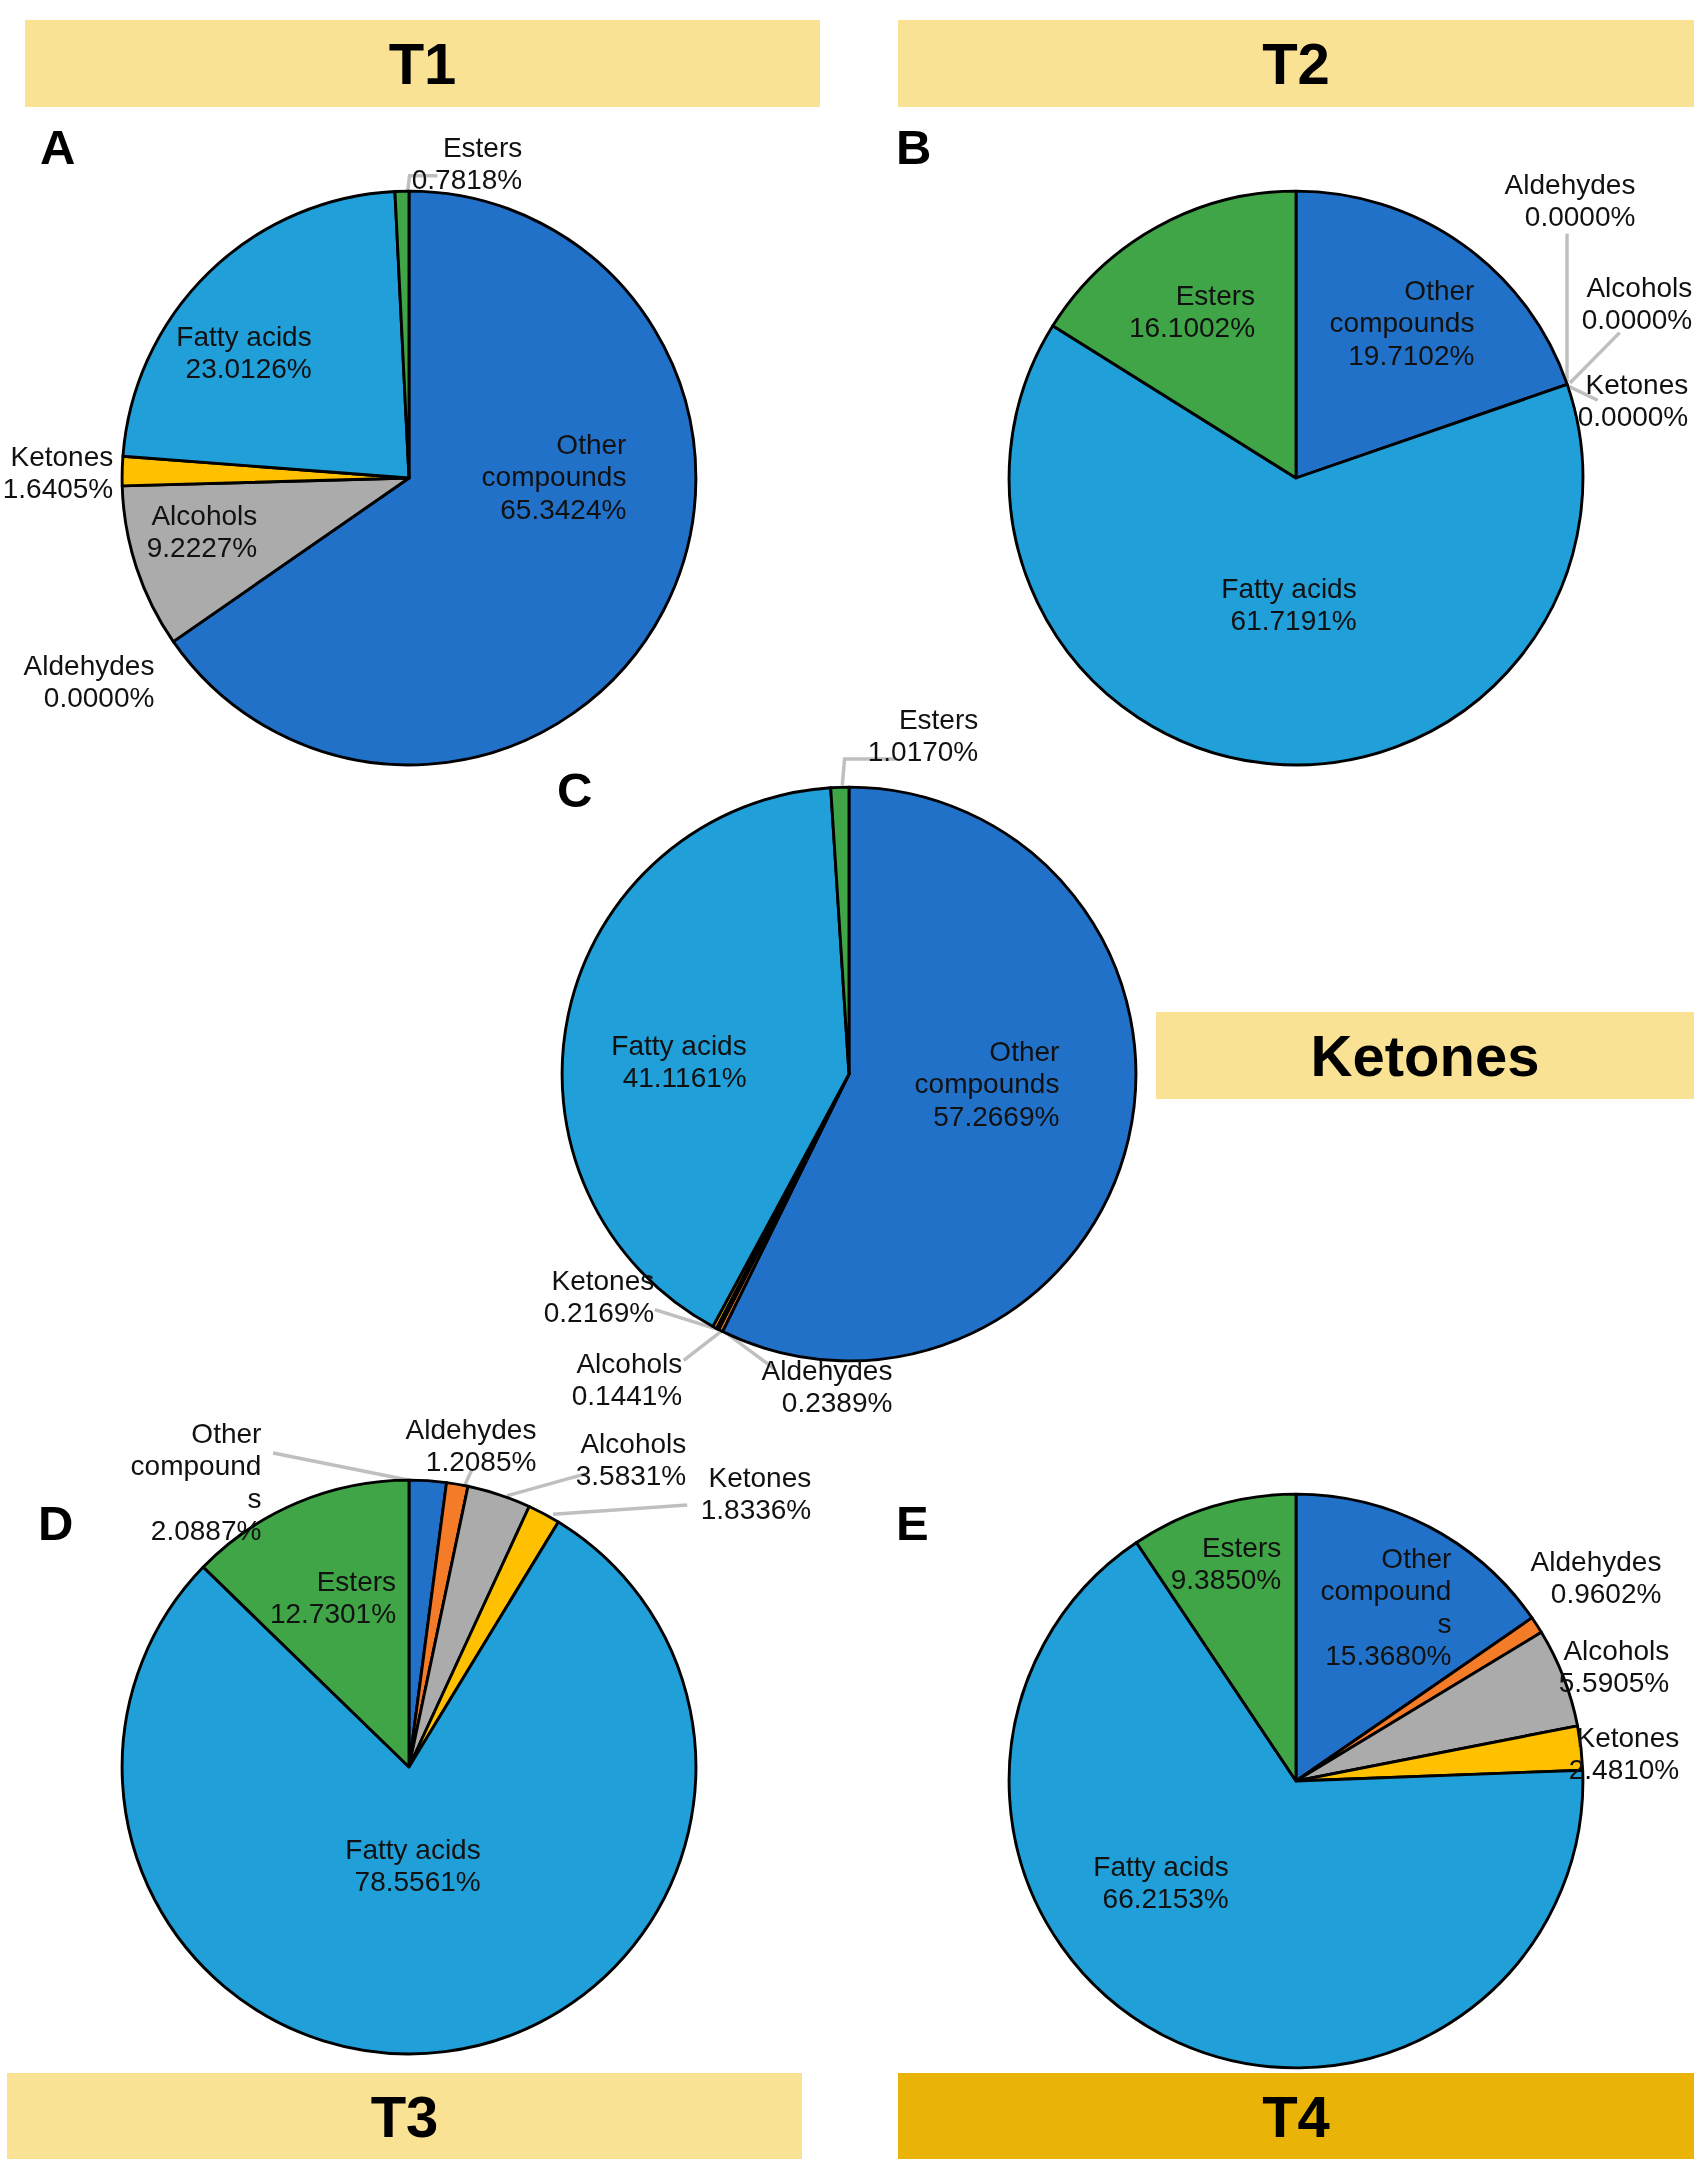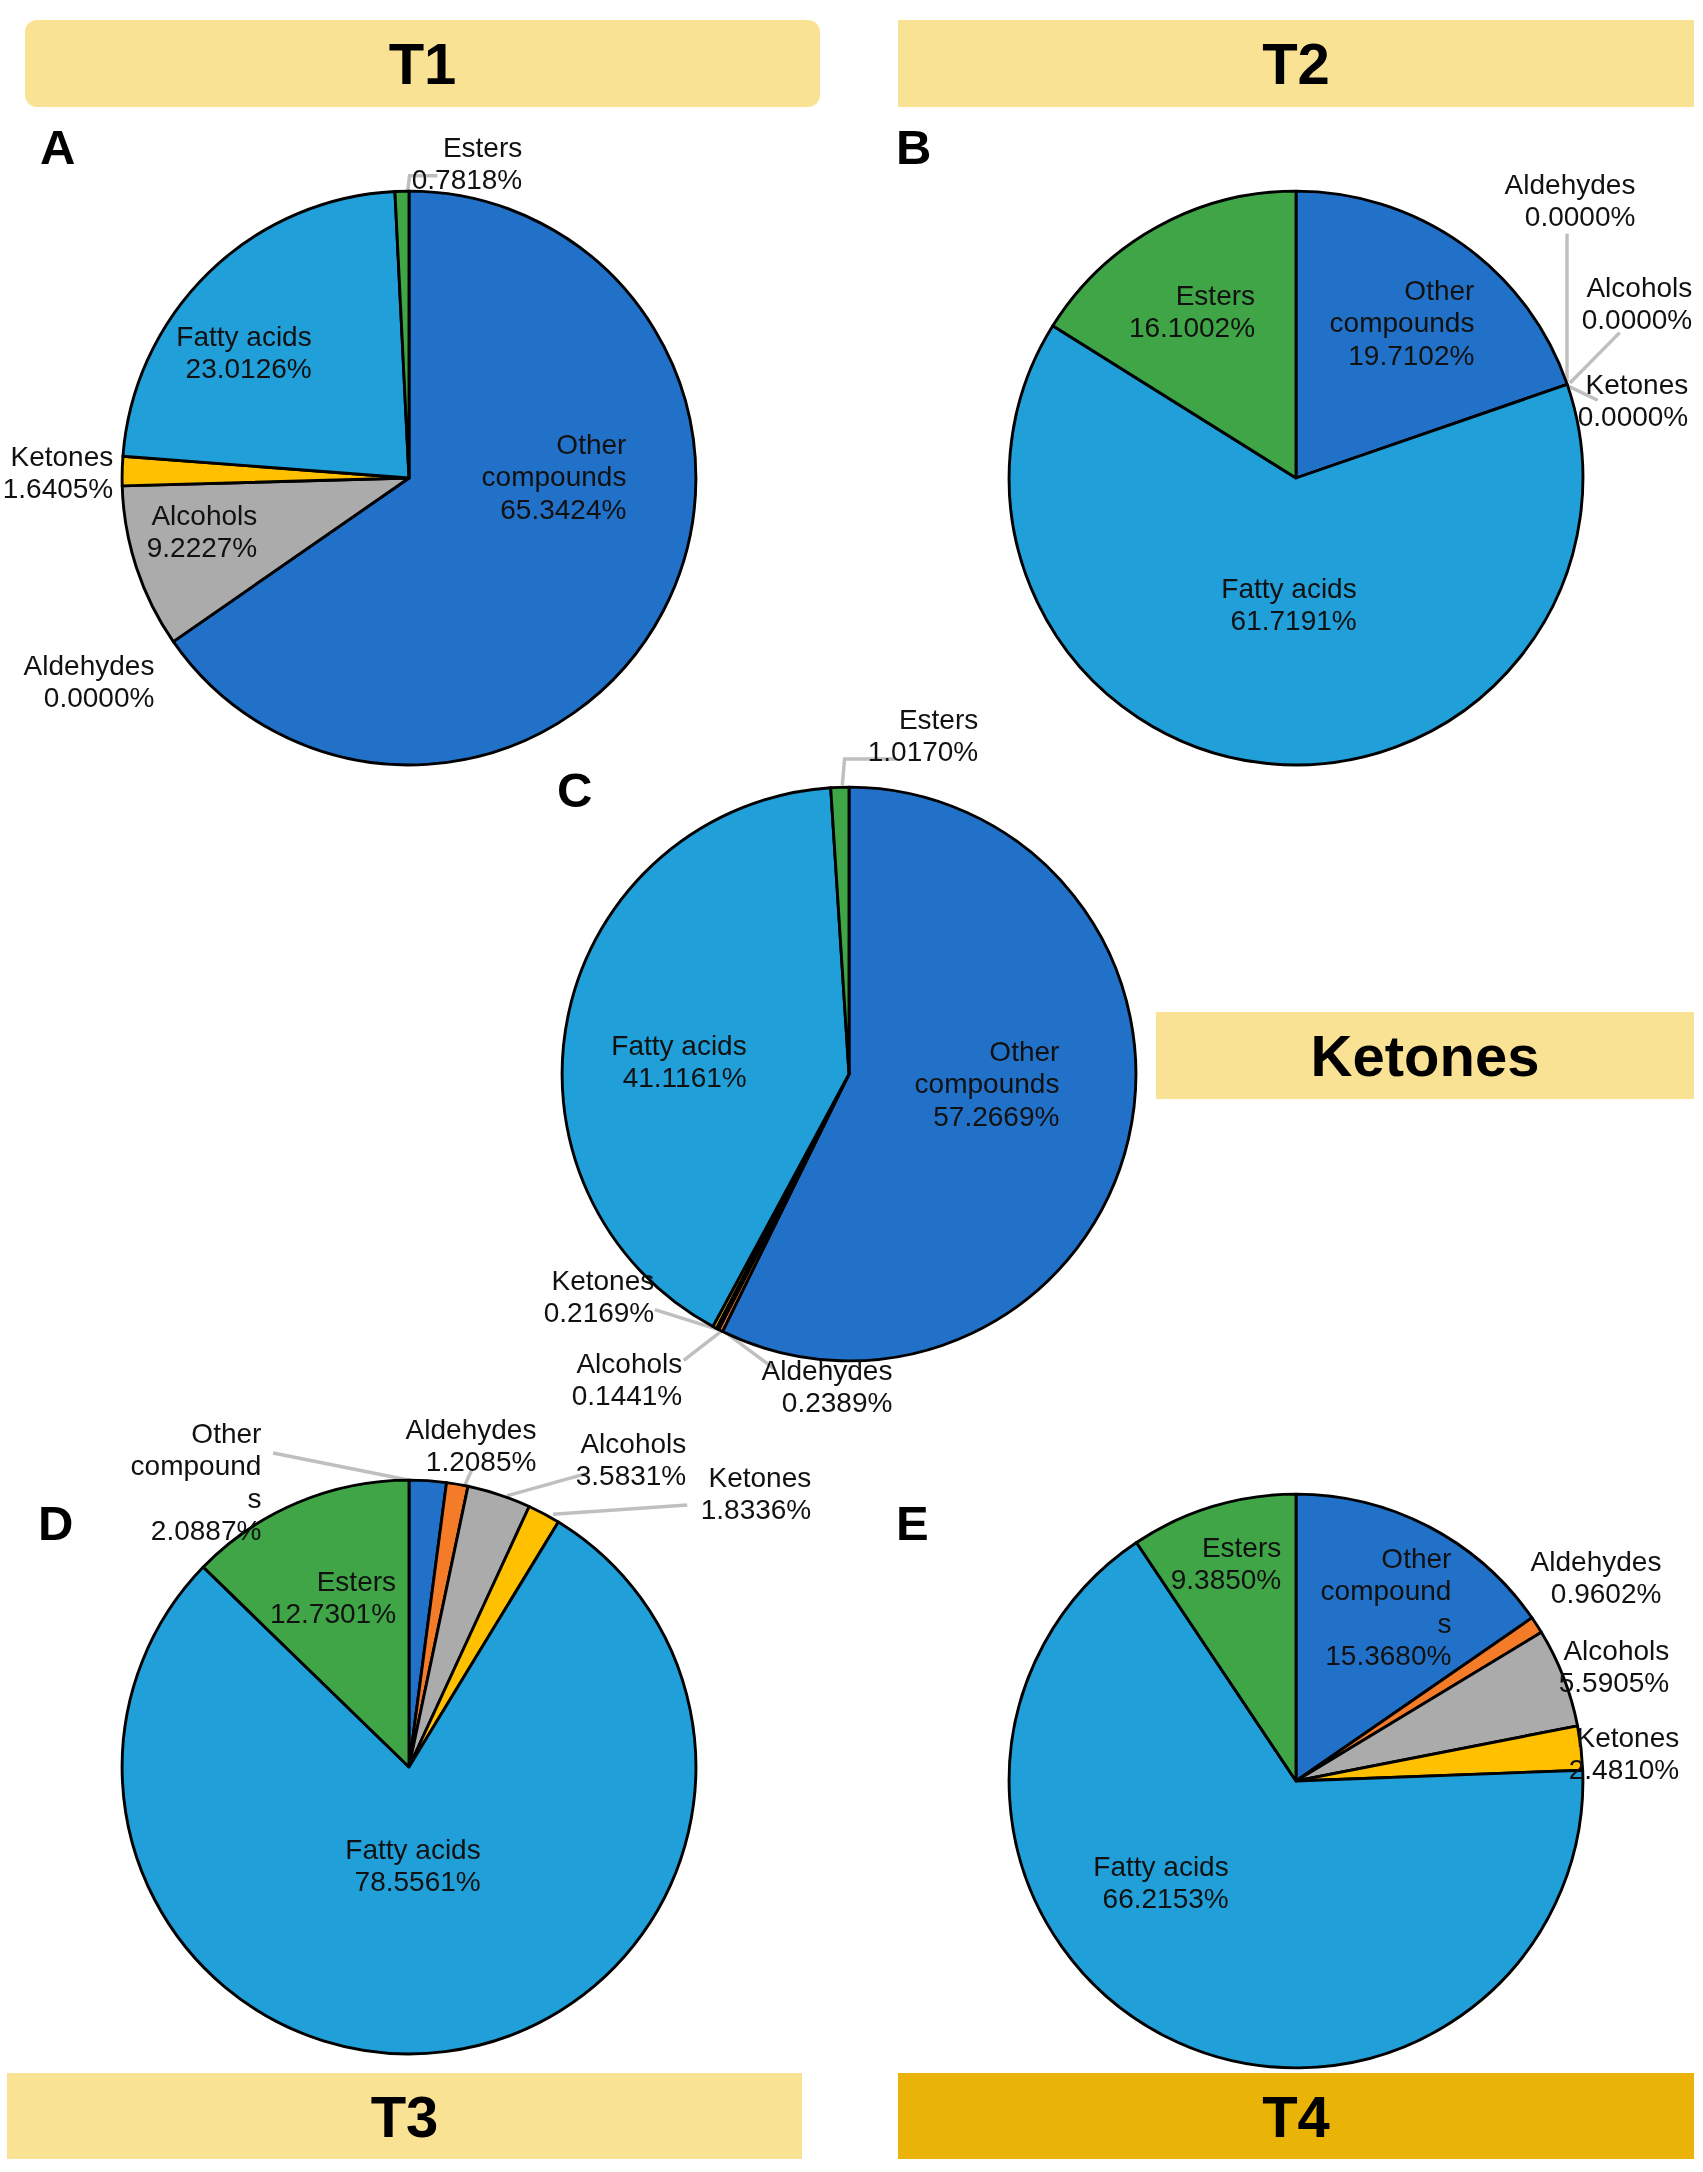--- a/index.html
+++ b/index.html
@@ -13,21 +13,21 @@
   .lbl{position:absolute;transform:translate(-50%,-50%);text-align:right;
        font-size:28px;line-height:1.16;color:#111;}
   .lbl .nm{display:block;white-space:pre-line;}
   .lbl .vl{display:block;white-space:pre-line;}
 </style>
 </head>
 <body>
 
 <div class="page">
 
-  <div class="banner" style="left: 25px; top: 19.7px; width: 795px; height: 87px; background: rgb(250, 226, 148); border-radius: 12px;">T1</div>
+  <div class="banner" style="left: 25px; top: 19.7px; width: 795px; height: 87px; background: rgb(250, 226, 148);">T1</div>
   <div class="banner" style="left: 898px; top: 19.7px; width: 796px; height: 87px; background: rgb(250, 226, 148);">T2</div>
   <div class="banner" style="left: 1156px; top: 1012px; width: 538px; height: 87px; background: rgb(250, 226, 148);">Ketones</div>
   <div class="banner" style="left: 7px; top: 2073px; width: 795px; height: 86px; background: rgb(250, 226, 148);">T3</div>
   <div class="banner" style="left: 898px; top: 2073px; width: 796px; height: 86px; background: #eab308;">T4</div>
 
   <div class="panel-letter" style="left:40px;top:119px">A</div>
   <div class="panel-letter" style="left:896px;top:119px">B</div>
   <div class="panel-letter" style="left:557px;top:762px">C</div>
   <div class="panel-letter" style="left:38px;top:1495px">D</div>
   <div class="panel-letter" style="left:896px;top:1495px">E</div>

